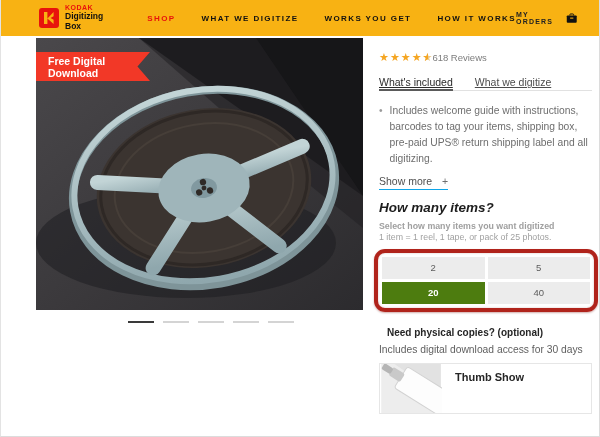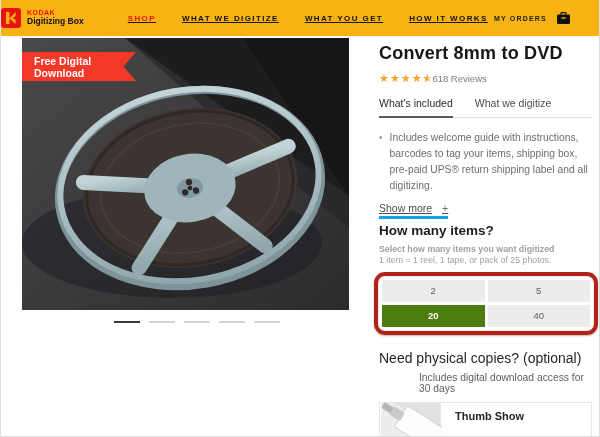--- a/index.html
+++ b/index.html
@@ -8,34 +8,34 @@
   .viewport {
     position:relative; width:600px; height:437px; background:#fff; overflow:hidden;
     border-left:1px solid #e3e3e3; border-right:1px solid #dcdcdc; border-bottom:1px solid #dcdcdc;
   }
 
   
   .navbar {
     position:absolute; top:0; left:0; width:100%; height:36px;
     background:#F8B213; display:flex; align-items:center;
   }
-  .logo { display:flex; align-items:center; cursor:pointer; }
+  .logo { display:flex; align-items:center; margin-left:38px; cursor:pointer; }
   .logo-mark { width:20px; height:20px; margin-right:6px; flex:0 0 auto; }
   .logo-text { display:flex; flex-direction:column; line-height:1.15; }
   .logo-kodak { font-size:7px; font-weight:bold; color:#E8130C; letter-spacing:.5px; }
   .logo-sub { font-size:8.5px; font-weight:bold; color:#111; }
-  .nav-links { display:flex; align-items:center; margin-left:44px; gap:26px;text-decoration:underline; }
+  .nav-links { display:flex; align-items:center; margin-left:44px; gap:26px; }
   .nav-link { font-size:8px; font-weight:bold; letter-spacing:1.4px; color:#111; cursor:pointer; white-space:nowrap; }
   .nav-link.active { color:#E8130C; }
   .nav-right { margin-left:auto; margin-right:28px; display:flex; align-items:center; gap:9px; }
   .my-orders { font-size:7px; font-weight:bold; letter-spacing:1.2px; color:#222; cursor:pointer; }
   .cart-icon { width:15px; height:13px; cursor:pointer; }
 
   
-  .gallery { position:absolute; left:21px; top:38px; width:349px; }
+  .gallery { position:absolute; left:35px; top:38px; width:349px; }
   .product-image { position:relative; width:327px; height:272px; background:#333; overflow:hidden; }
   .badge {
     position:absolute; left:0; top:14px; height:29px; width:114px;
     background:#F23827; color:#fff; font-size:10.5px; font-weight:bold;
     display:flex; align-items:center; padding-left:12px;
     clip-path:polygon(0 0,100% 0,89% 50%,100% 100%,0 100%);
   }
   .carousel { display:flex; justify-content:center; gap:9px; margin-top:11px; }
   .dash { width:26px; height:2px; background:#d4d4d4; cursor:pointer; }
   .dash.active { background:#3a3a3a; }
@@ -44,50 +44,50 @@
   .panel { position:absolute; left:378px; top:43px; width:213px; }
   .title { font-size:18px; font-weight:600; color:#161616; letter-spacing:.2px; }
   .rating-row { display:flex; align-items:center; margin-top:9px; }
   .stars { display:flex; gap:1px; font-size:11px; color:#F5A623; line-height:1; }
   .star { position:relative; }
   .star.half .base { color:#e9c98f; }
   .star.half .fill { position:absolute; left:0; top:0; width:52%; overflow:hidden; color:#F5A623; }
   .review-count { font-size:9.5px; color:#7d7d7d; }
 
   .tabs { display:flex; gap:22px; margin-top:13px; border-bottom:1px solid #e1e1e1; }
-  .tab { font-size:10.5px; color:#4c4c4c; padding-bottom:7px; cursor:pointer; }
+  .tab { font-size:10.5px; color:#4c4c4c; padding-bottom:1px; cursor:pointer;text-decoration:underline; }
   .tab.active { color:#2b2b2b; border-bottom:2px solid #5a5a5a; margin-bottom:-1px; }
 
   .desc { display:flex; margin-top:12px; font-size:10.3px; color:#6e6e6e; line-height:1.55; }
   .desc .bullet { margin-right:7px; color:#9a9a9a; }
   .show-more { display:inline-block; margin-top:8px; font-size:10.5px; color:#4f4f4f;
-    border-bottom:3px solid #0ea5e9; padding-bottom:2px; cursor:pointer;text-decoration:underline; }
+    border-bottom:1px solid #0ea5e9; padding-bottom:2px; cursor:pointer; }
   .show-more .plus { margin-left:10px; color:#6e6e6e; }
 
-  .qty-head { display:flex; justify-content:space-between; align-items:baseline; margin-top:4px; }
+  .qty-head { display:flex; justify-content:space-between; align-items:baseline; margin-top:10px;font-style:italic; }
   .qty-title { font-size:13.5px; font-weight:bold; color:#1d1d1d; }
   .price-now { font-size:13.5px; font-weight:bold; color:#1d1d1d; }
   .price-old { font-size:13.5px; color:#9b9b9b; text-decoration:line-through; margin-left:4px; font-weight:normal; }
   .qty-sub { font-size:8.8px; color:#a0a0a0; margin-top:6px;font-weight:bold; }
   .qty-note { font-size:8.8px; color:#a0a0a0; margin-top:1px; }
 
   .qty-annotation {
     margin-top:7px; margin-left:-5px; margin-right:-6px;
     border:4px solid #B0231B; border-radius:11px; padding:4px;
     box-shadow:0 1px 2px rgba(120,15,10,.35), inset 0 0 2px rgba(120,15,10,.3);
   }
   .qty-grid { display:grid; grid-template-columns:1fr 1fr; gap:3px; }
   .qty-cell {
     height:22px; background:#ececec; display:flex; align-items:center; justify-content:center;
     font-size:9.5px; color:#5c5c5c; cursor:pointer;
   }
   .qty-cell.selected { background:#4d7c0f; color:#fff; font-weight:bold; }
 
-  .addons-title { font-size:14px; font-weight:normal; color:#262626; margin-top:15px; }
-  .addons-sub { font-size:10.3px; color:#5f5f5f; margin-top:6px;margin-left:40px; }
+  .addons-title { font-size:10px; font-weight:bold; color:#262626; margin-top:15px;margin-left:8px; }
+  .addons-sub { font-size:10.3px; color:#5f5f5f; margin-top:6px; }
 
   .addon-card {
     position:relative; display:flex; margin-top:8px; height:51px;
     border:1px solid #e6e6e6; background:#fff;
   }
   .addon-img { width:62px; height:100%; flex:0 0 auto; }
   .addon-info { padding:7px 0 0 13px; }
   .addon-name { font-size:11px; font-weight:bold; color:#262626; }
 </style>
 </head>
@@ -102,21 +102,21 @@
         <path d="M5 4 h3.4 v12 H5 Z M8.4 10.6 L14.6 4 v4.2 L11.5 10 l3.1 1.8 v4.2 Z" fill="#F8B213"></path>
       </svg>
       <div class="logo-text">
         <span class="logo-kodak">KODAK</span>
         <span class="logo-sub">Digitizing Box</span>
       </div>
     </div>
     <div class="nav-links">
       <span class="nav-link active">SHOP</span>
       <span class="nav-link">WHAT WE DIGITIZE</span>
-      <span class="nav-link">WHAT YOU GET</span>
+      <span class="nav-link">WORKS YOU GET</span>
       <span class="nav-link">HOW IT WORKS</span>
     </div>
     <div class="nav-right">
       <span class="my-orders">MY ORDERS</span>
       <svg class="cart-icon" viewBox="0 0 15 13">
         <path d="M5 2.5 V1.6 Q5 .6 6 .6 h3 Q10 .6 10 1.6 v.9" fill="none" stroke="#111" stroke-width="1.3"></path>
         <rect x="1" y="2.5" width="13" height="9.5" rx="1.2" fill="#111"></rect>
         <rect x="5.4" y="5.3" width="4.2" height="1.4" fill="#F8B213"></rect>
       </svg>
     </div>
@@ -168,21 +168,20 @@
     <div class="carousel">
       <span class="dash active"></span>
       <span class="dash"></span>
       <span class="dash"></span>
       <span class="dash"></span>
       <span class="dash"></span>
     </div>
   </div>
 
   <div class="panel">
-    <h1 class="title">Convert 8mm to DVD</h1>
 
     <div class="rating-row">
       <span class="stars">
         <span class="star">★</span>
         <span class="star">★</span>
         <span class="star">★</span>
         <span class="star">★</span>
         <span class="star half"><span class="base">★</span><span class="fill">★</span></span>
       </span>
       <span class="review-count">618 Reviews</span>

